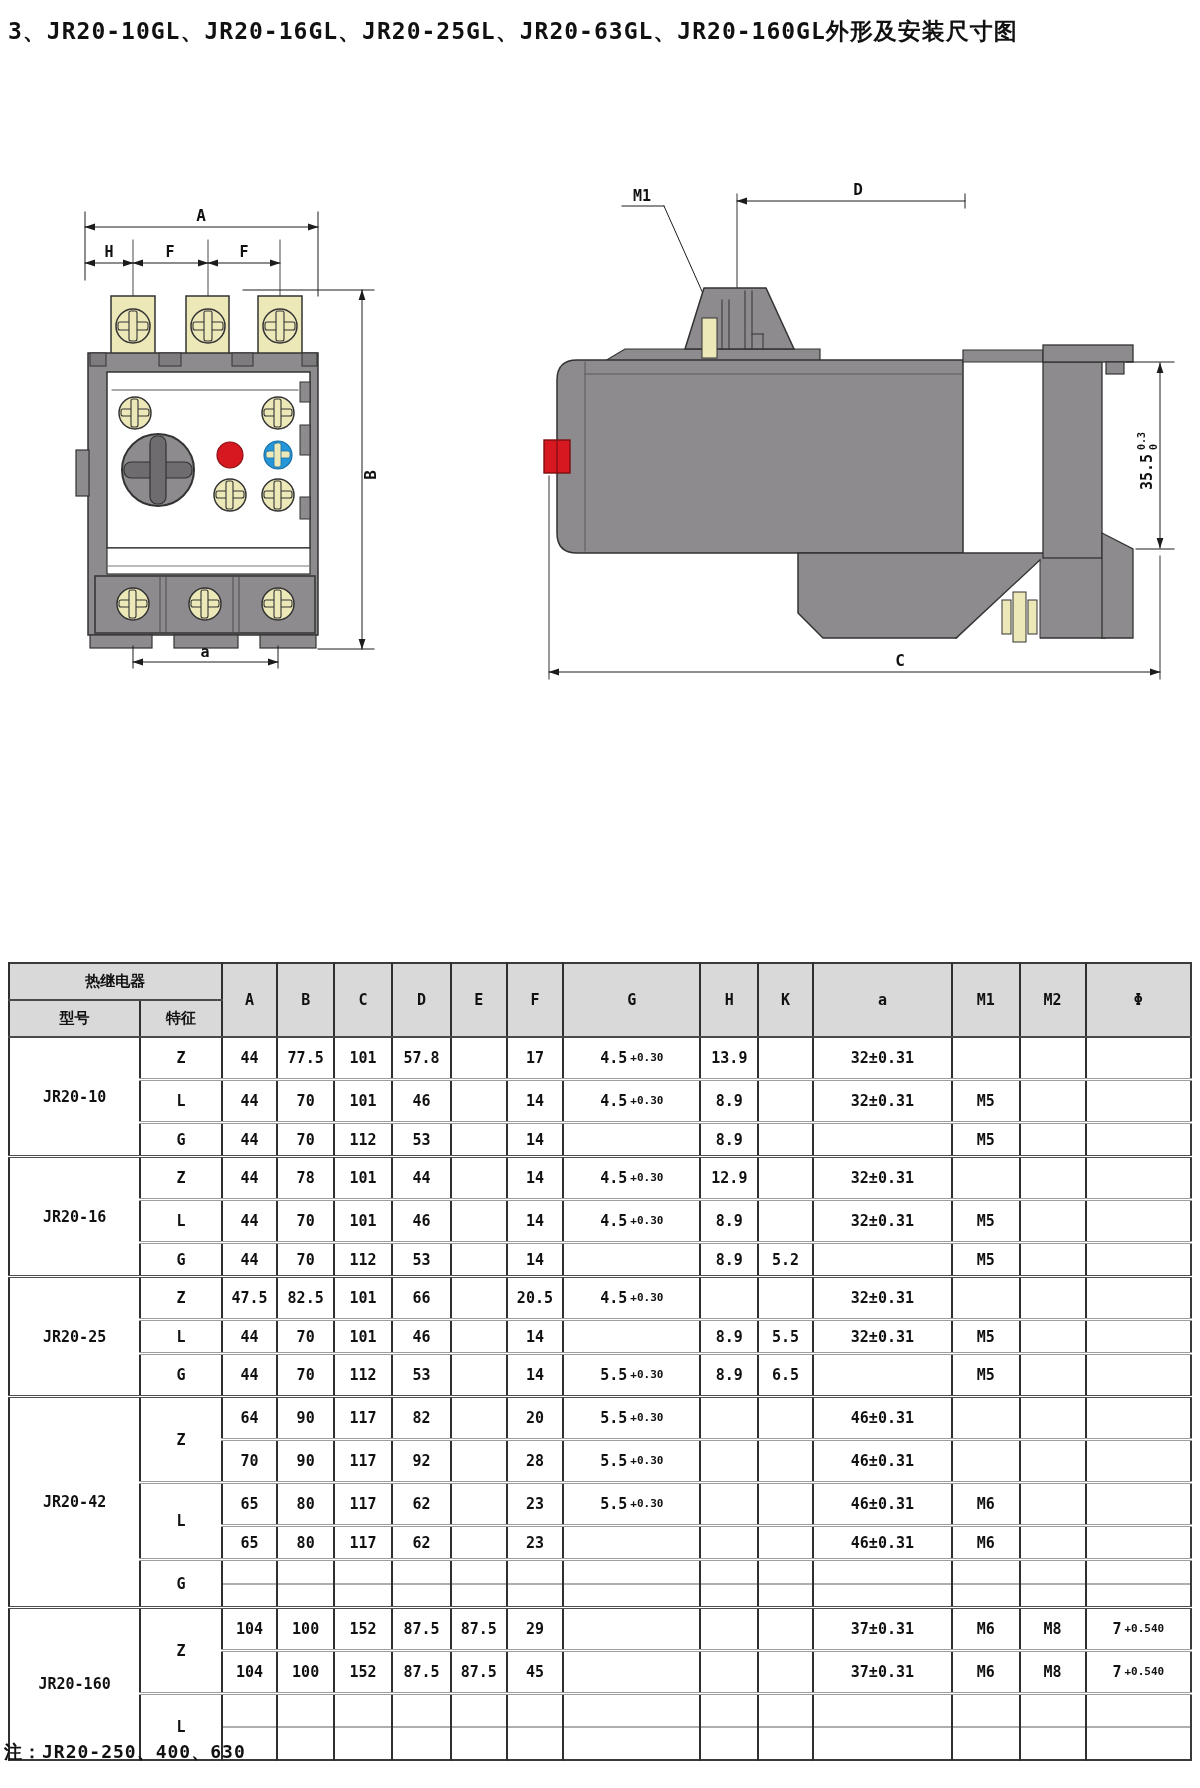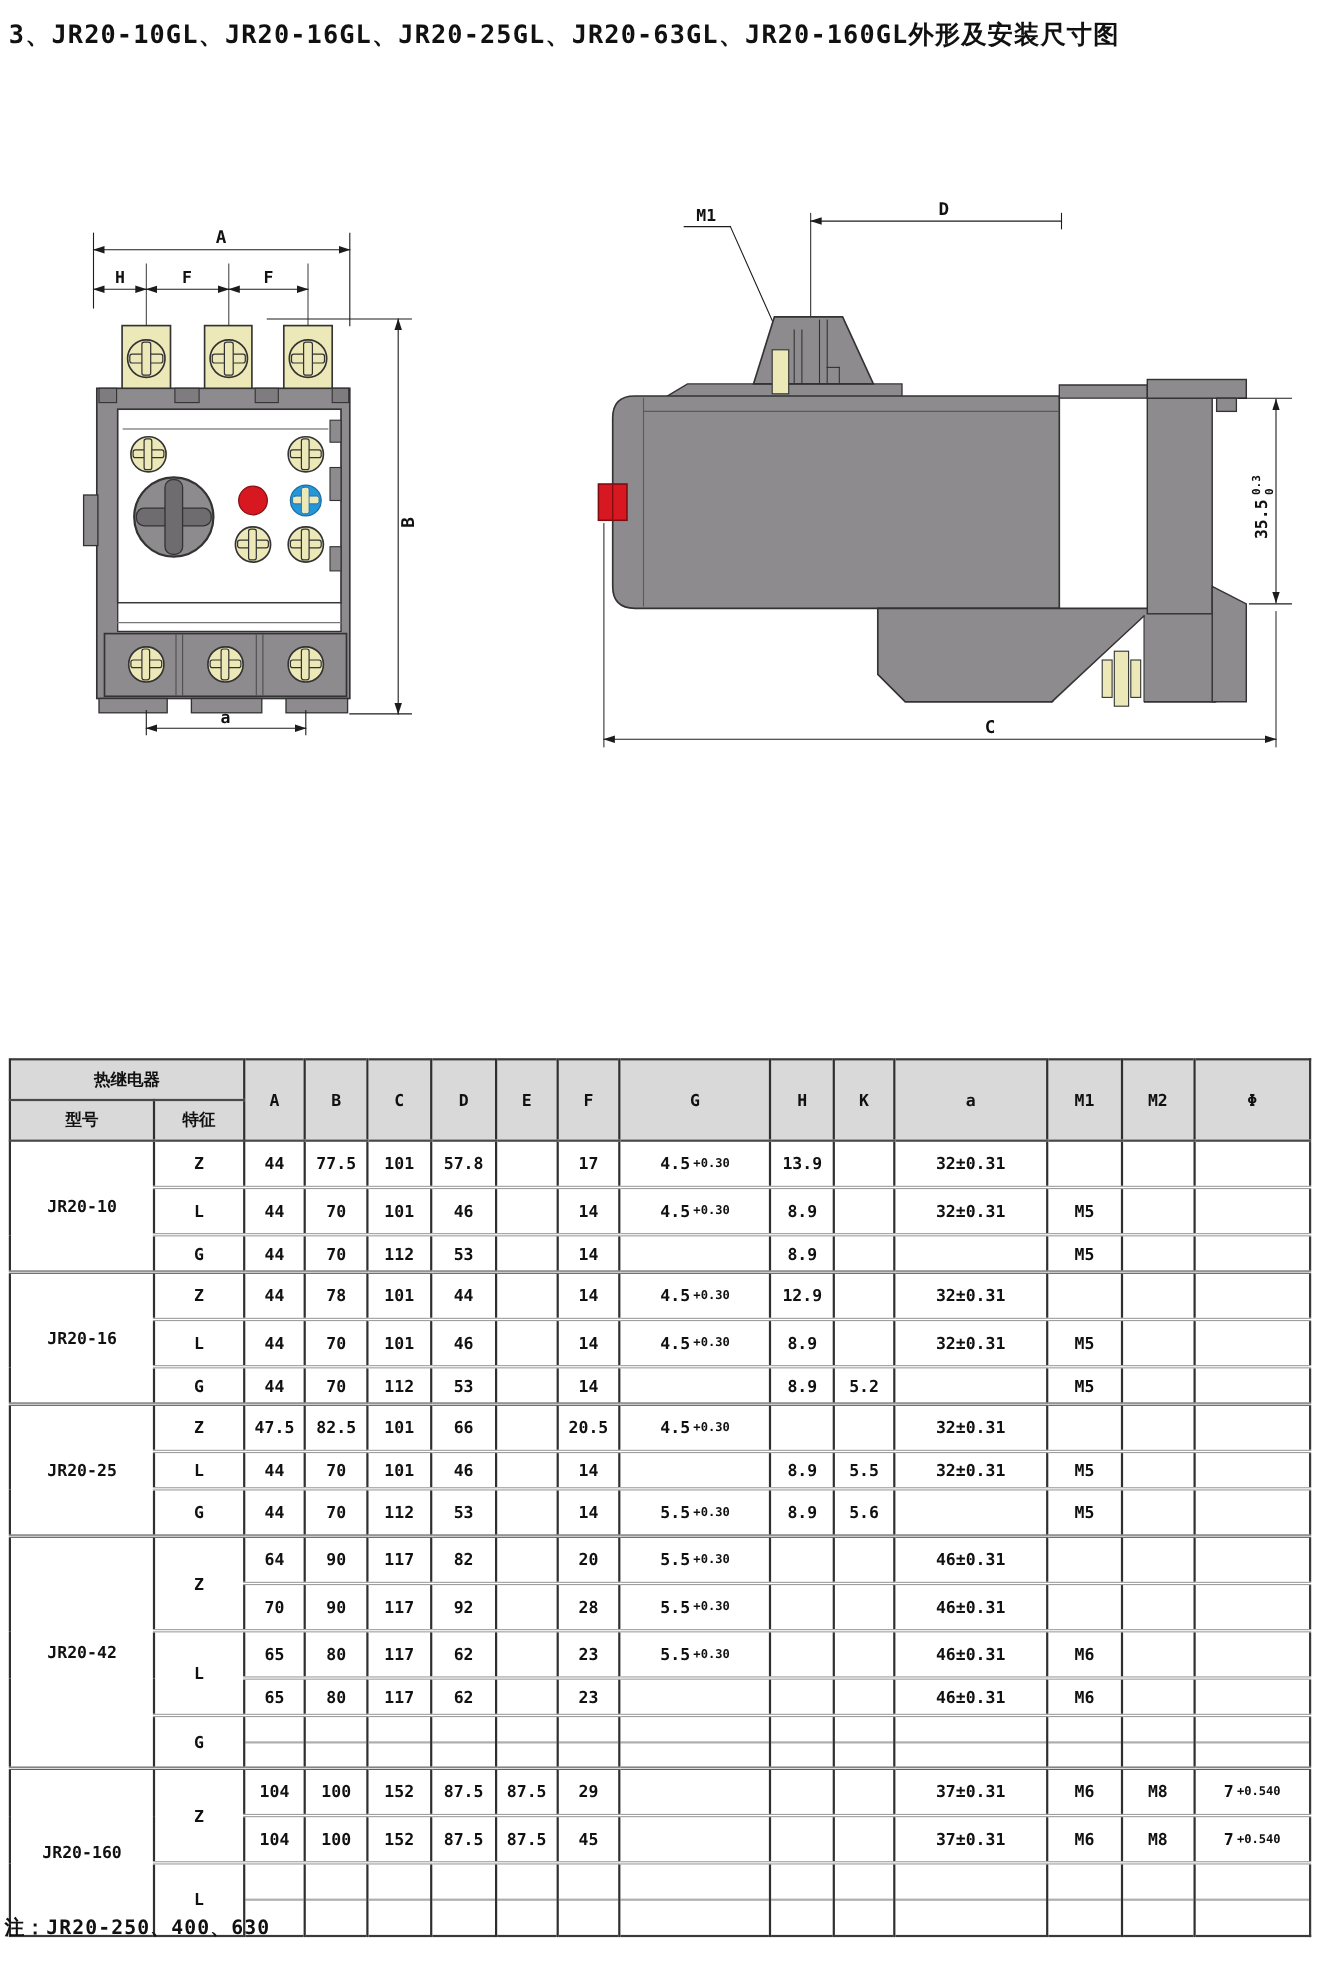--- a/index.html
+++ b/index.html
@@ -454,21 +454,21 @@
             <td class="data-cell"></td>
             <td class="data-cell">14</td>
             <td class="data-cell"><span class="tol">
                 <span>5.5</span>
                 <span class="stk">
                   <span>+0.3</span>
                   <span>0</span>
                 </span>
               </span></td>
             <td class="data-cell">8.9</td>
-            <td class="data-cell">5.6</td>
+            <td class="data-cell">6.5</td>
             <td class="data-cell"></td>
             <td class="data-cell">M5</td>
             <td class="data-cell"></td>
             <td class="data-cell"></td>
           </tr>
           <tr class="group-start rh-tol">
             <td rowspan="5">JR20-42</td>
             <td rowspan="2">Z</td>
             <td class="data-cell">64</td>
             <td class="data-cell">90</td>

